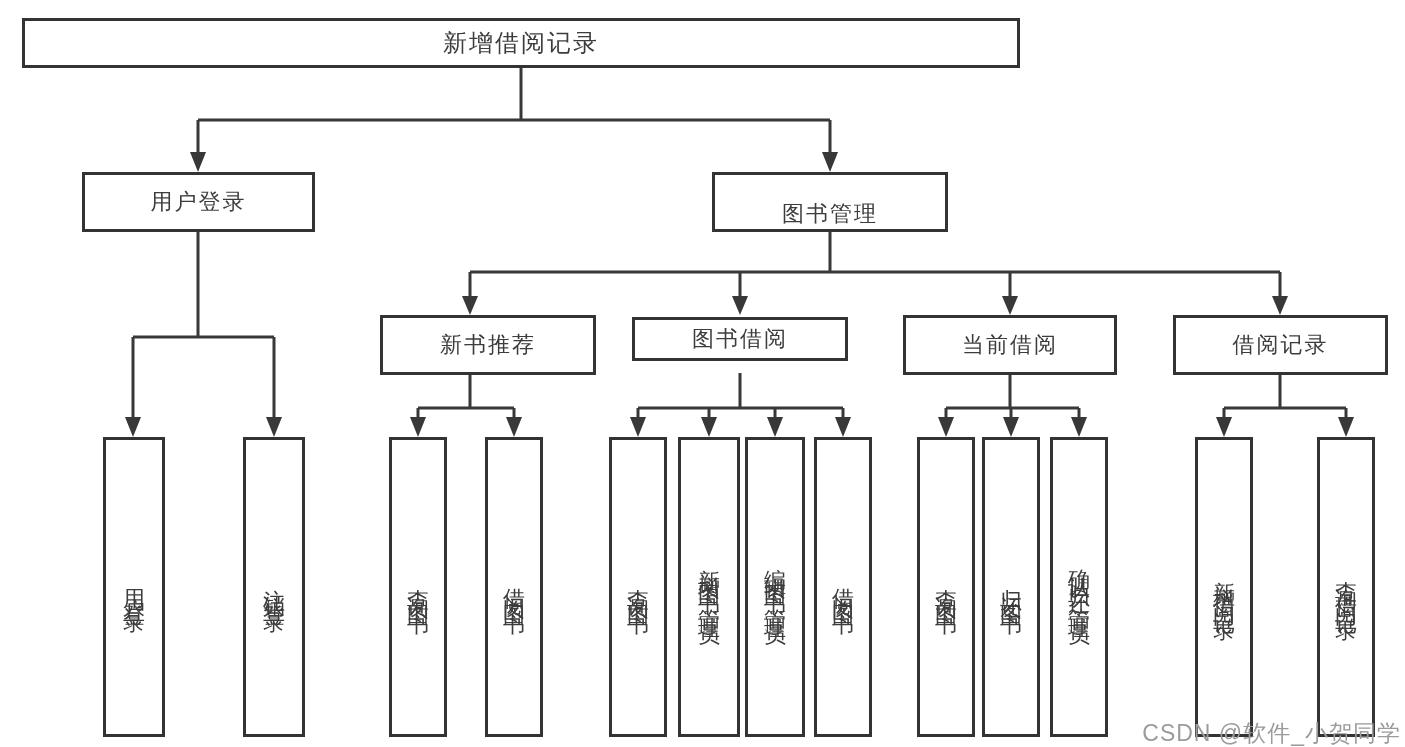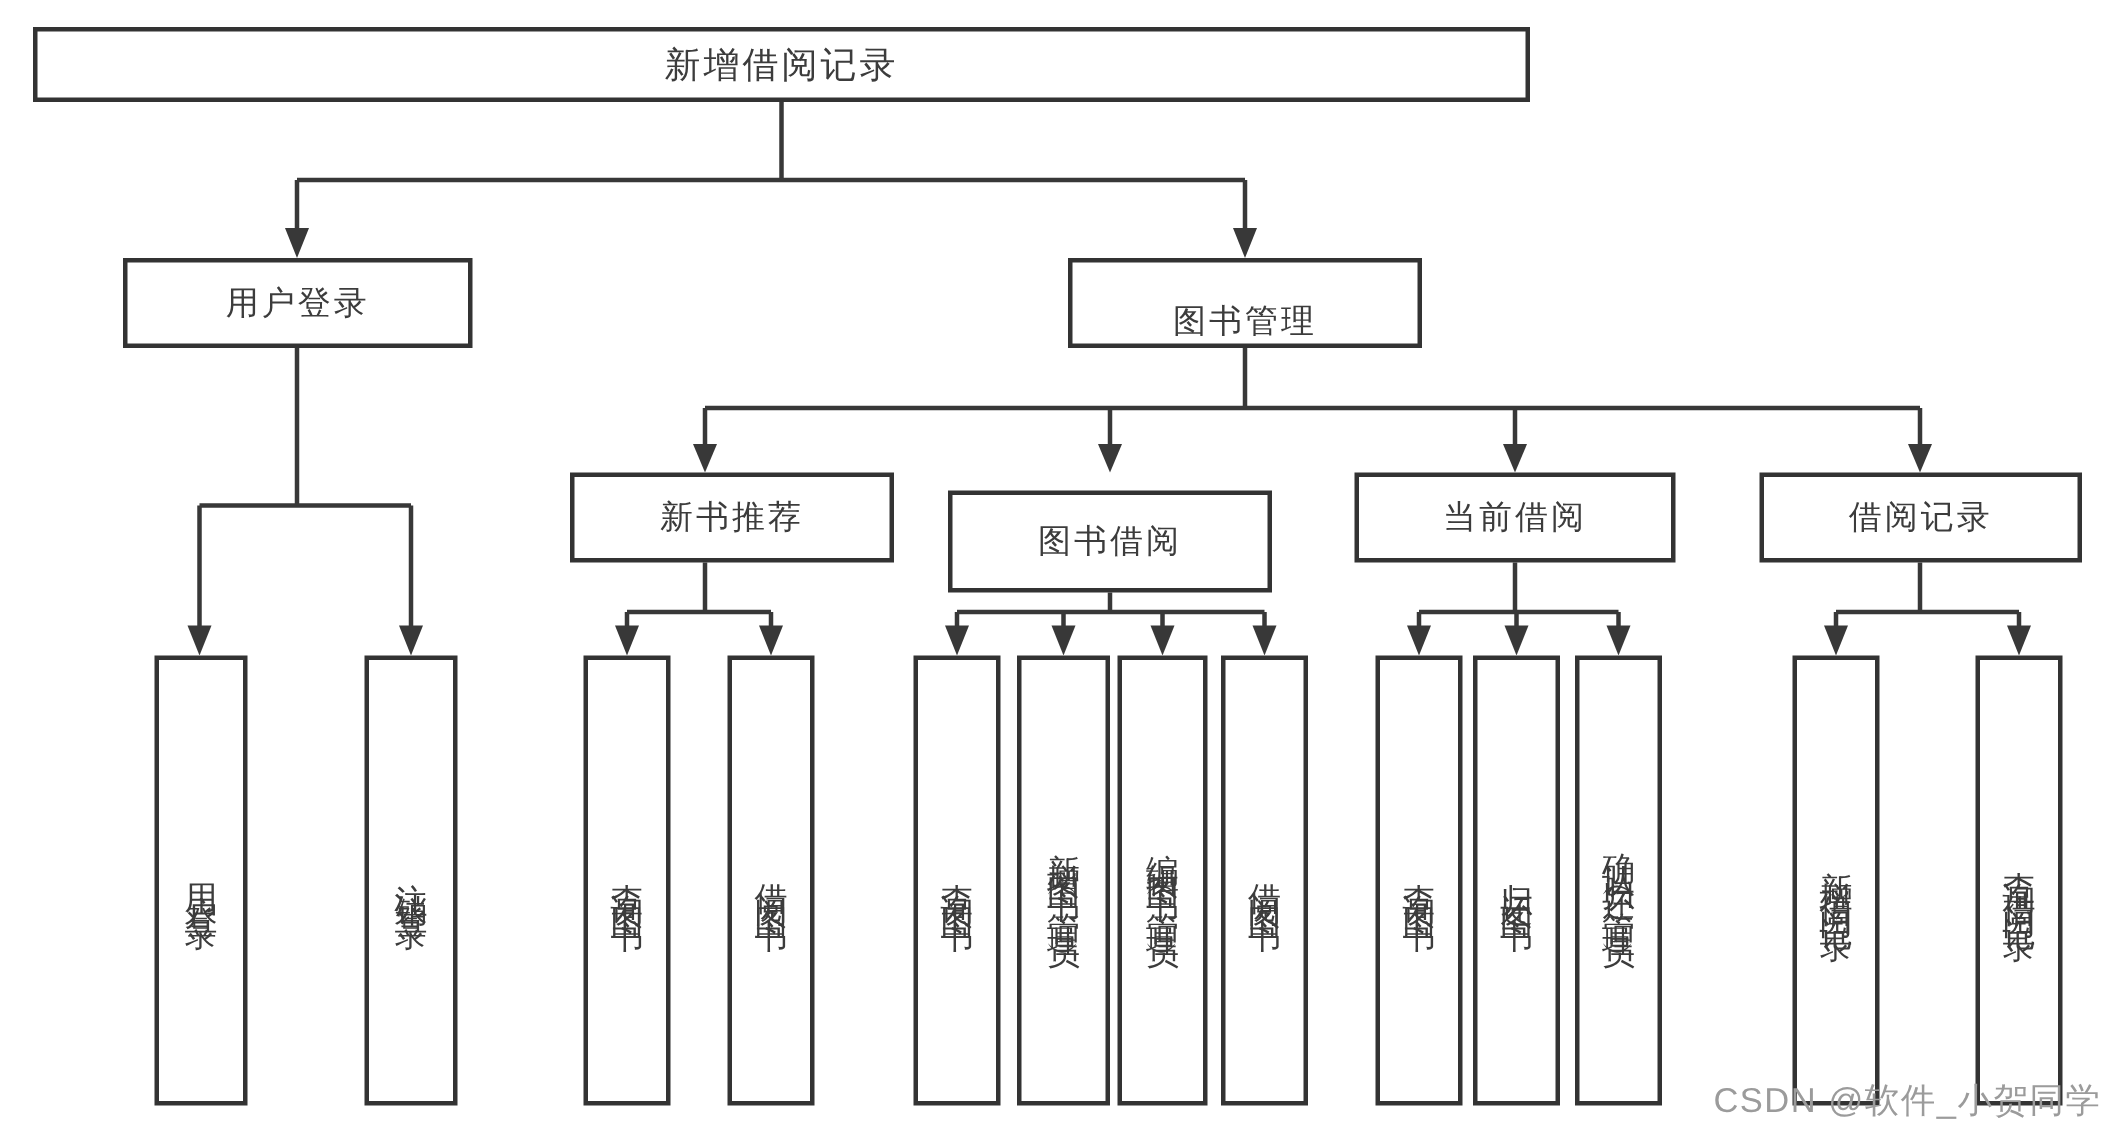--- a/index.html
+++ b/index.html
@@ -100,21 +100,21 @@
   <div class="box" style="left:82px; top:172px; width:233px; height:60px;">
     <span>用户登录</span>
   </div>
   <div class="box" style="left:712px; top:172px; width:236px; height:60px;align-items:flex-end;">
     <span>图书管理</span>
   </div>
 
   <div class="box" style="left:380px; top:315px; width:216px; height:60px;">
     <span>新书推荐</span>
   </div>
-  <div class="box" style="left:632px; top:327px; width:216px; height:68px;">
+  <div class="box" style="left:632px; top:317px; width:216px; height:44px;">
     <span>图书借阅</span>
   </div>
   <div class="box" style="left:903px; top:315px; width:214px; height:60px;">
     <span>当前借阅</span>
   </div>
   <div class="box" style="left:1173px; top:315px; width:215px; height:60px;">
     <span>借阅记录</span>
   </div>
 
   <div class="box vbox" style="left:103px; top:437px; width:62px; height:300px;">

